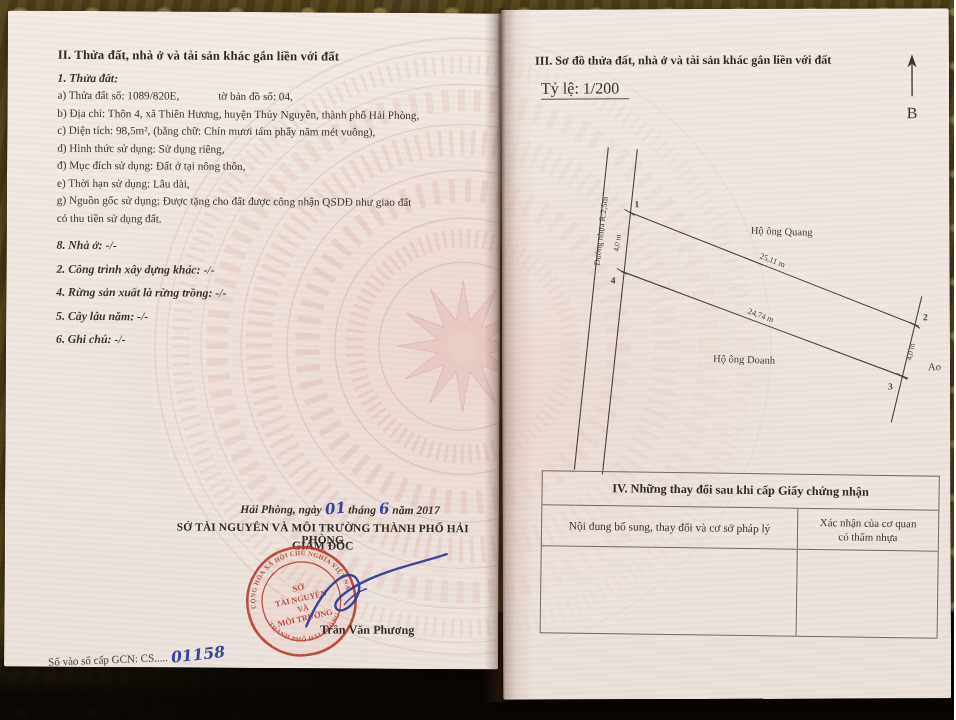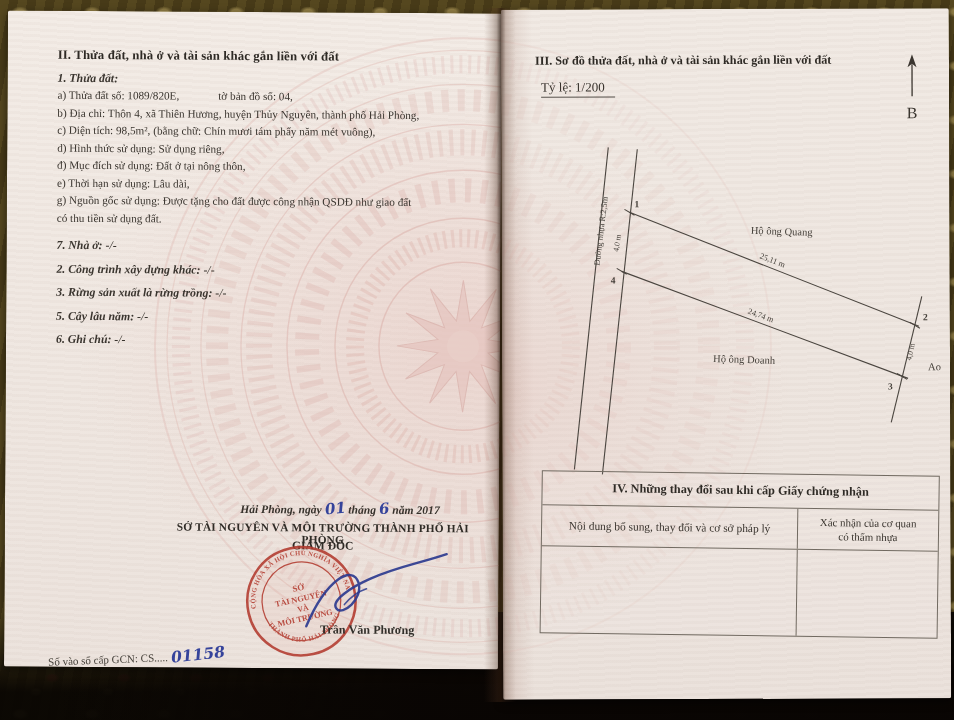--- a/index.html
+++ b/index.html
@@ -68,21 +68,21 @@
     transform:rotate(-13deg); opacity:.88; }
   .sig { position:absolute; left:292px; top:536px; width:160px; height:92px; }
   .signer { position:absolute; left:268px; top:610px; width:190px; text-align:center;
     font-weight:bold; font-size:12.2px; color:#33302b; }
   .footer { position:absolute; left:44px; top:636px; font-size:11px; transform:rotate(-2.6deg);
     color:#45403a; }
   .footer .hand { font-size:15.5px; display:inline-block; transform:rotate(-4deg); margin-left:3px; }
   
   .rp-head { position:absolute; left:34px; top:44px; width:390px; font-size:12.2px;
     font-weight:bold; color:#2e2a25; }
-  .rp-scale { position:absolute; left:40px; top:70px; font-size:13px; color:#37322c;
+  .rp-scale { position:absolute; left:40px; top:70px; font-size:16px; color:#37322c;
     border-bottom:1px solid #55504a; padding:0 10px 1px 0; }
   .north { position:absolute; left:398px; top:46px; width:26px; height:76px; text-align:center; }
   .north .b-label { font-size:16px; color:#3a352f; margin-top:2px; }
   .diagram { position:absolute; left:30px; top:128px; width:420px; height:345px; }
   .diagram text { fill:#45403a; font-family:"Liberation Serif","DejaVu Serif",serif; }
   .tbl { position:absolute; left:38px; top:464px; width:398px; transform:rotate(1deg);
     border:1.2px solid #716a61; font-size:11.4px; color:#3a352f; background:rgba(255,255,255,.06); }
   .tbl-title { height:34px; display:flex; align-items:center; justify-content:center;
     border-bottom:1.2px solid #716a61; font-weight:bold; font-size:12.3px; color:#2f2b26; }
   .tbl-row { display:flex; }
@@ -126,23 +126,23 @@
       <div class="h-sub">1. Thửa đất:</div>
       <div class="ln"><span>a) Thửa đất số: 1089/820E,</span><span class="tab">tờ bản đồ số: 04,</span></div>
       <div class="ln">b) Địa chỉ: Thôn 4, xã Thiên Hương, huyện Thủy Nguyên, thành phố Hải Phòng,</div>
       <div class="ln">c) Diện tích: 98,5m², (bằng chữ: Chín mươi tám phẩy năm mét vuông),</div>
       <div class="ln">d) Hình thức sử dụng: Sử dụng riêng,</div>
       <div class="ln">đ) Mục đích sử dụng: Đất ở tại nông thôn,</div>
       <div class="ln">e) Thời hạn sử dụng: Lâu dài,</div>
       <div class="ln">g) Nguồn gốc sử dụng: Được tặng cho đất được công nhận QSDĐ như giao đất</div>
       <div class="ln">có thu tiền sử dụng đất.</div>
       <div class="items">
-        <div class="it"><span>7. Nhà ở:</span><span class="val"> -/-</span></div>
+        <div class="it"><span>8. Nhà ở:</span><span class="val"> -/-</span></div>
         <div class="it"><span>2. Công trình xây dựng khác:</span><span class="val"> -/-</span></div>
-        <div class="it"><span>3. Rừng sản xuất là rừng trồng:</span><span class="val"> -/-</span></div>
+        <div class="it"><span>4. Rừng sản xuất là rừng trồng:</span><span class="val"> -/-</span></div>
         <div class="it"><span>5. Cây lâu năm:</span><span class="val"> -/-</span></div>
         <div class="it"><span>6. Ghi chú:</span><span class="val"> -/-</span></div>
       </div>
     </div>
 
     <div class="date-line">
       <span>Hải Phòng, ngày</span>
       <span class="hand">01</span>
       <span>tháng</span>
       <span class="hand">6</span>

